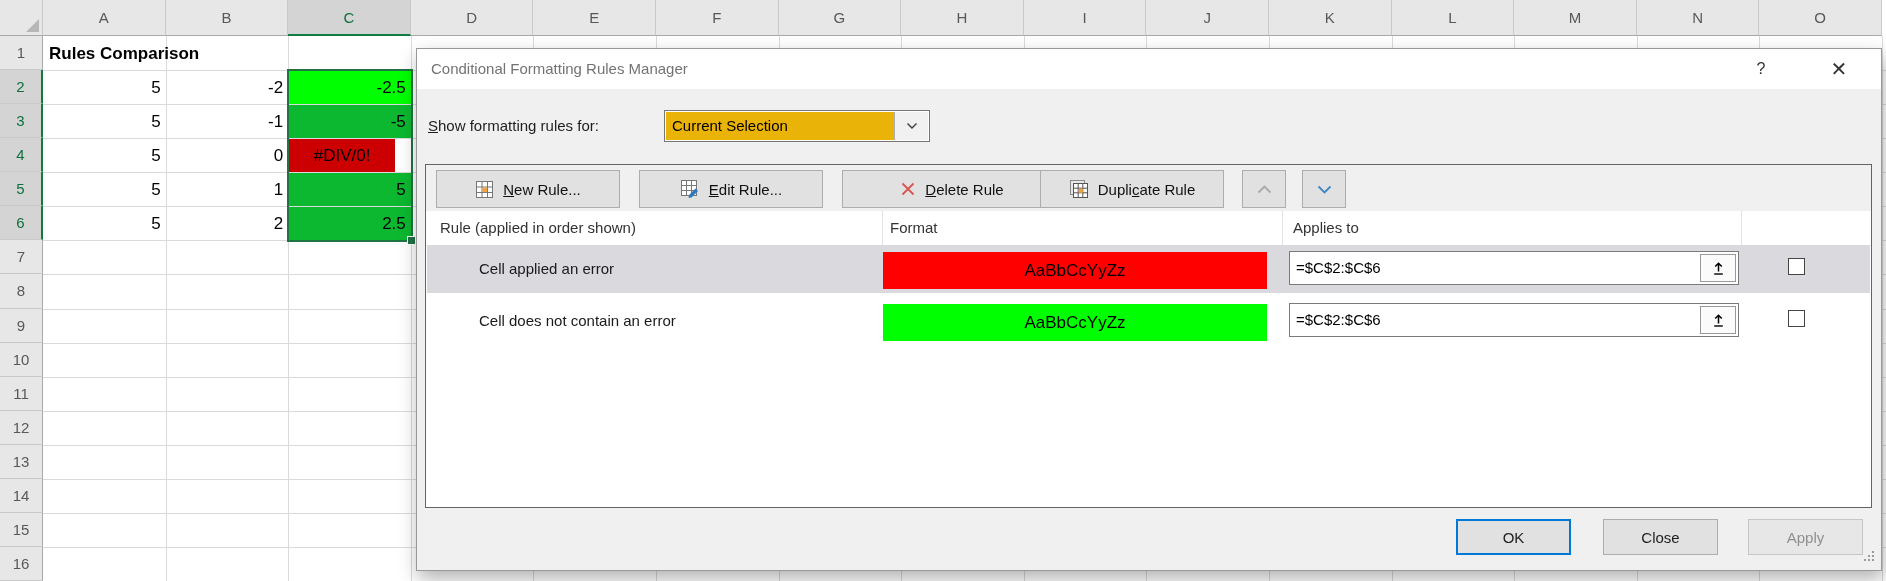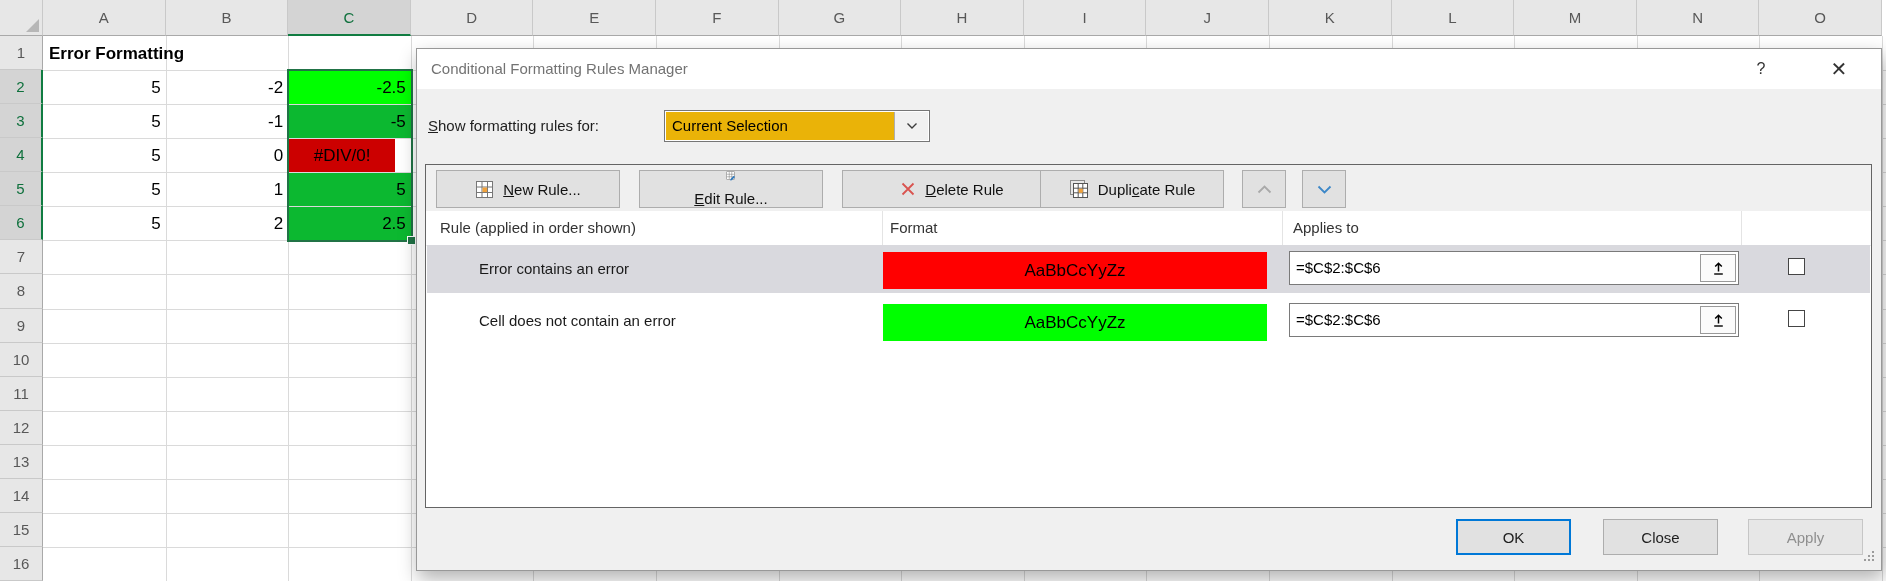--- a/index.html
+++ b/index.html
@@ -47,21 +47,21 @@
          line-height:28px;padding-left:6px;color:#000;}
   .combo-arrow{position:absolute;top:1px;right:1px;width:33px;bottom:1px;background:#f1f1f1;
          border-left:1px solid #aeaeae;display:flex;align-items:center;justify-content:center;}
   .frame{position:absolute;left:8px;top:115px;width:1447px;height:344px;background:#fff;
          border:1px solid #646464;box-sizing:border-box;}
   .toolbar{position:absolute;left:0;top:0;right:0;height:46px;background:#f0f0f0;
          border-bottom:1px solid #e2e2e2;}
   .tb-btn{position:absolute;top:5px;height:38px;background:#e1e1e1;border:1px solid #adadad;
          box-sizing:border-box;display:flex;align-items:center;justify-content:center;gap:9px;
          font-size:15px;color:#111;}
-  #btn-new{left:10px;width:184px;}  #btn-edit{left:213px;width:184px;flex-direction:column;}
+  #btn-new{left:10px;width:184px;}  #btn-edit{left:213px;width:184px;}
   #btn-delete{left:416px;width:220px;} #btn-dup{left:614px;width:184px;}
   #btn-up{left:816px;width:44px;} #btn-down{left:876px;width:44px;}
   .list-hdr{position:absolute;left:0;top:46px;right:0;height:34px;background:#fff;
          border-bottom:1px solid #ececec;color:#333;}
   .lh{position:absolute;top:0;height:34px;line-height:34px;}
   .lh-rule{left:14px;} .lh-format{left:464px;} .lh-applies{left:867px;} .lh-stop{left:1324px;margin-top:23px;}
   .hsep{position:absolute;top:46px;width:1px;height:34px;background:#e4e4e4;}
   .rule-row{position:absolute;left:1px;right:1px;height:48px;}
   #rule-row-0{top:80px;background:#d9d9de;}
   #rule-row-1{top:132px;background:#ffffff;}
@@ -145,21 +145,21 @@
     <div class="gl" style="left: 43px; top: 240.375px; height: 1px; width: 1843px;"></div>
     <div class="gl" style="left: 43px; top: 274.438px; height: 1px; width: 1843px;"></div>
     <div class="gl" style="left: 43px; top: 308.5px; height: 1px; width: 1843px;"></div>
     <div class="gl" style="left: 43px; top: 342.562px; height: 1px; width: 1843px;"></div>
     <div class="gl" style="left: 43px; top: 376.625px; height: 1px; width: 1843px;"></div>
     <div class="gl" style="left: 43px; top: 410.688px; height: 1px; width: 1843px;"></div>
     <div class="gl" style="left: 43px; top: 444.75px; height: 1px; width: 1843px;"></div>
     <div class="gl" style="left: 43px; top: 478.812px; height: 1px; width: 1843px;"></div>
     <div class="gl" style="left: 43px; top: 512.875px; height: 1px; width: 1843px;"></div>
     <div class="gl" style="left: 43px; top: 546.938px; height: 1px; width: 1843px;"></div>
-    <div class="cell left bold" style="left: 44px; top: 37px; width: 121.6px; height: 33.0625px;">Error Formatting</div>
+    <div class="cell left bold" style="left: 44px; top: 37px; width: 121.6px; height: 33.0625px;">Rules Comparison</div>
     <div class="cell" style="left: 44px; top: 71.0625px; width: 121.6px; height: 33.0625px;">5</div>
     <div class="cell" style="left: 166.6px; top: 71.0625px; width: 121.6px; height: 33.0625px;">-2</div>
     <div class="cell" style="left: 289.2px; top: 71.0625px; width: 121.6px; height: 33.0625px; background: rgb(0, 255, 0);">-2.5</div>
     <div class="cell" style="left: 44px; top: 105.125px; width: 121.6px; height: 33.0625px;">5</div>
     <div class="cell" style="left: 166.6px; top: 105.125px; width: 121.6px; height: 33.0625px;">-1</div>
     <div class="cell" style="left: 289.2px; top: 105.125px; width: 121.6px; height: 33.0625px; background: rgb(12, 184, 48);">-5</div>
     <div class="cell" style="left: 44px; top: 139.188px; width: 121.6px; height: 33.0625px;">5</div>
     <div class="cell" style="left: 166.6px; top: 139.188px; width: 121.6px; height: 33.0625px;">0</div>
     <div class="cell center" style="left: 289.2px; top: 139.188px; width: 106px; height: 33.0625px; background: rgb(204, 0, 0);">#DIV/0!</div>
     <div class="cell" style="left: 44px; top: 173.25px; width: 121.6px; height: 33.0625px;">5</div>
@@ -243,21 +243,21 @@
       <div class="lh lh-rule">Rule (applied in order shown)</div>
       <div class="lh lh-format">Format</div>
       <div class="lh lh-applies">Applies to</div>
       <div class="lh lh-stop">Stop If True</div>
     </div>
     <div class="hsep" style="left:456px"></div>
     <div class="hsep" style="left:856px"></div>
     <div class="hsep" style="left:1315px"></div>
 
     <div class="rule-row" id="rule-row-0">
-      <div class="rule-name">Error contains an error</div>
+      <div class="rule-name">Cell applied an error</div>
       <div class="swatch" style="background-color: rgb(255, 0, 0);">AaBbCcYyZz</div>
       <div class="applies">
         <span>=$C$2:$C$6</span>
         <div class="picker">
           <svg width="15" height="15" viewBox="0 0 15 15">
             <path d="M7.5 10.5 V2.5 M4.2 5.5 L7.5 2.2 L10.8 5.5" stroke="#000" stroke-width="1.5" fill="none"></path>
             <path d="M3.2 13 H11.8" stroke="#000" stroke-width="1.4"></path>
           </svg>
         </div>
       </div>

